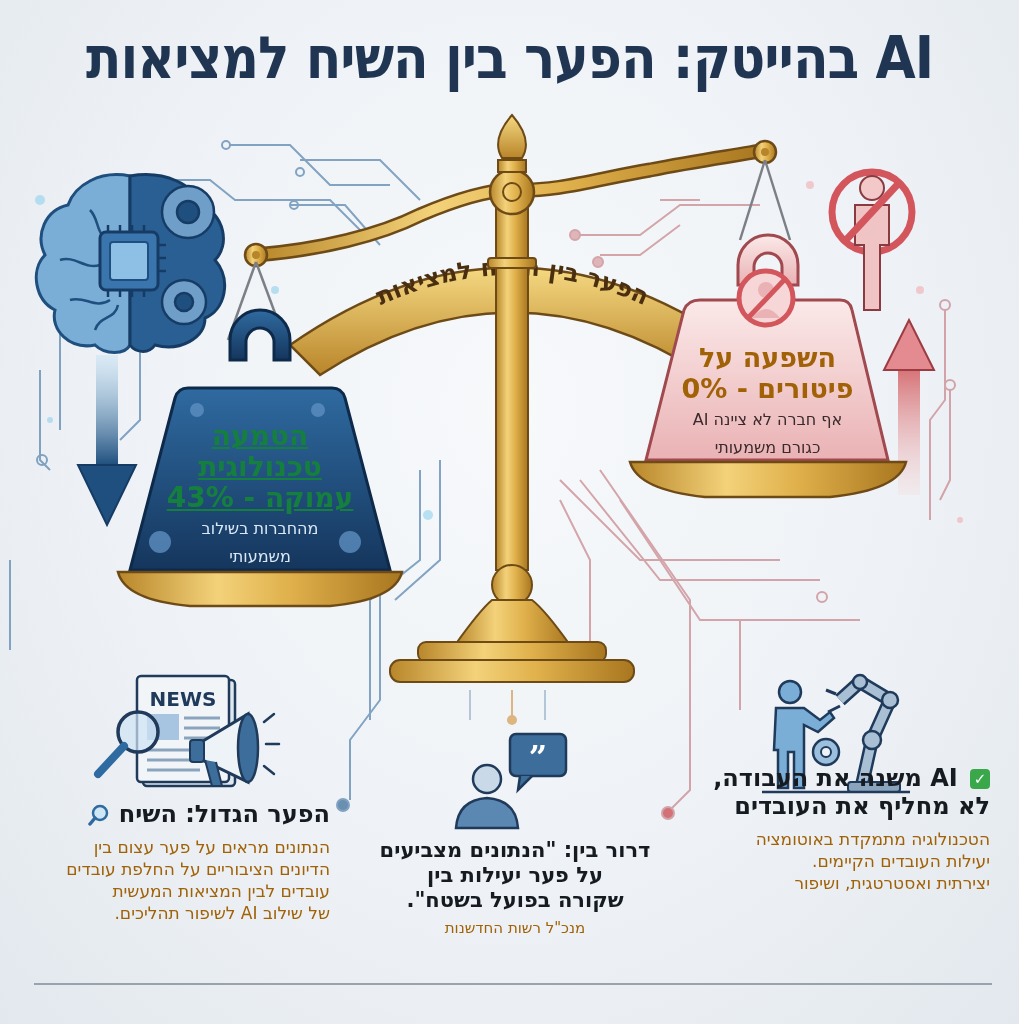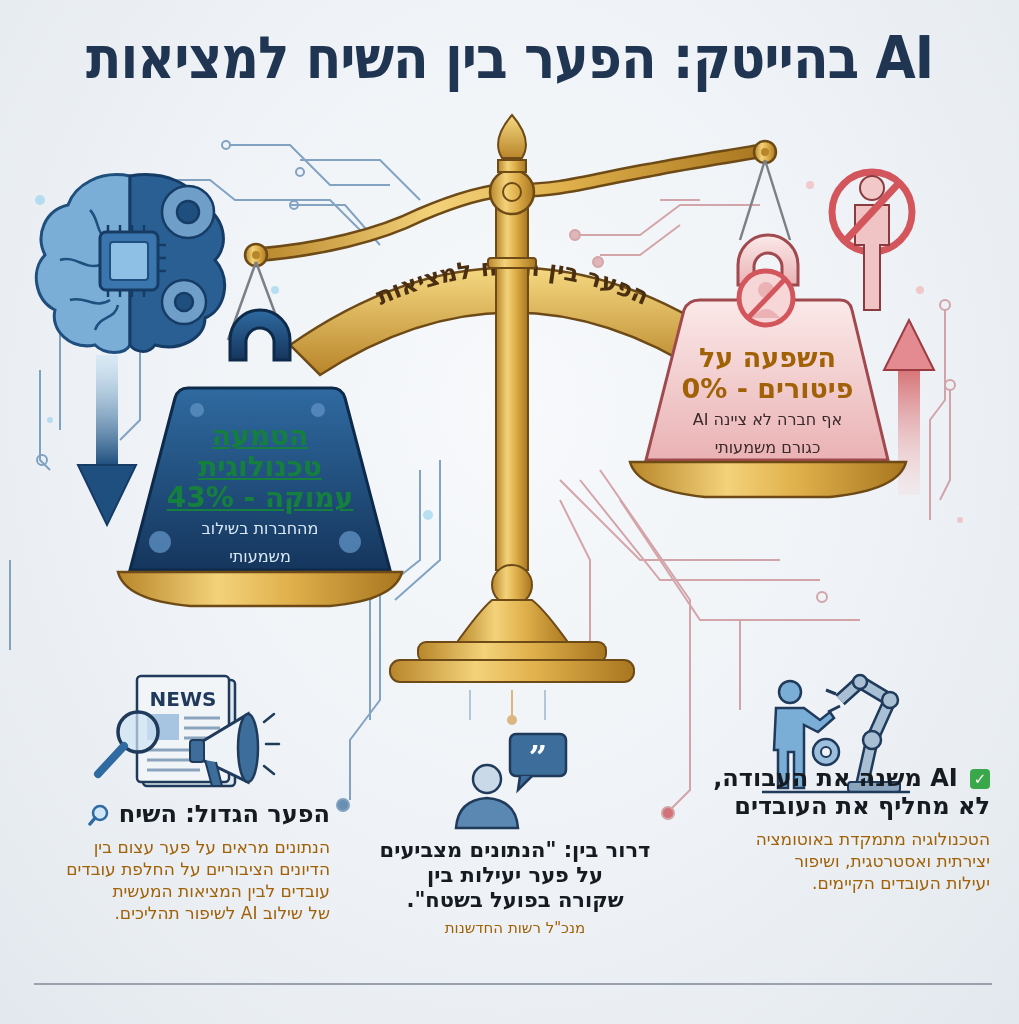--- a/index.html
+++ b/index.html
@@ -340,18 +340,18 @@
 
 <div class="col" style="left:690px; top:764px; width:300px;">
   <div class="h">
     <span class="check">✓</span>
     <span>AI משנה את העבודה,</span>
     <br>
     <span>לא מחליף את העובדים</span>
   </div>
   <div class="p">
     <div>הטכנולוגיה מתמקדת באוטומציה</div>
+    <div>יעילות העובדים הקיימים.</div>
     <div>יצירתית ואסטרטגית, ושיפור</div>
-    <div>יעילות העובדים הקיימים.</div>
   </div>
 </div>
 
 <div class="footer-line"></div>
 
 </body></html>

